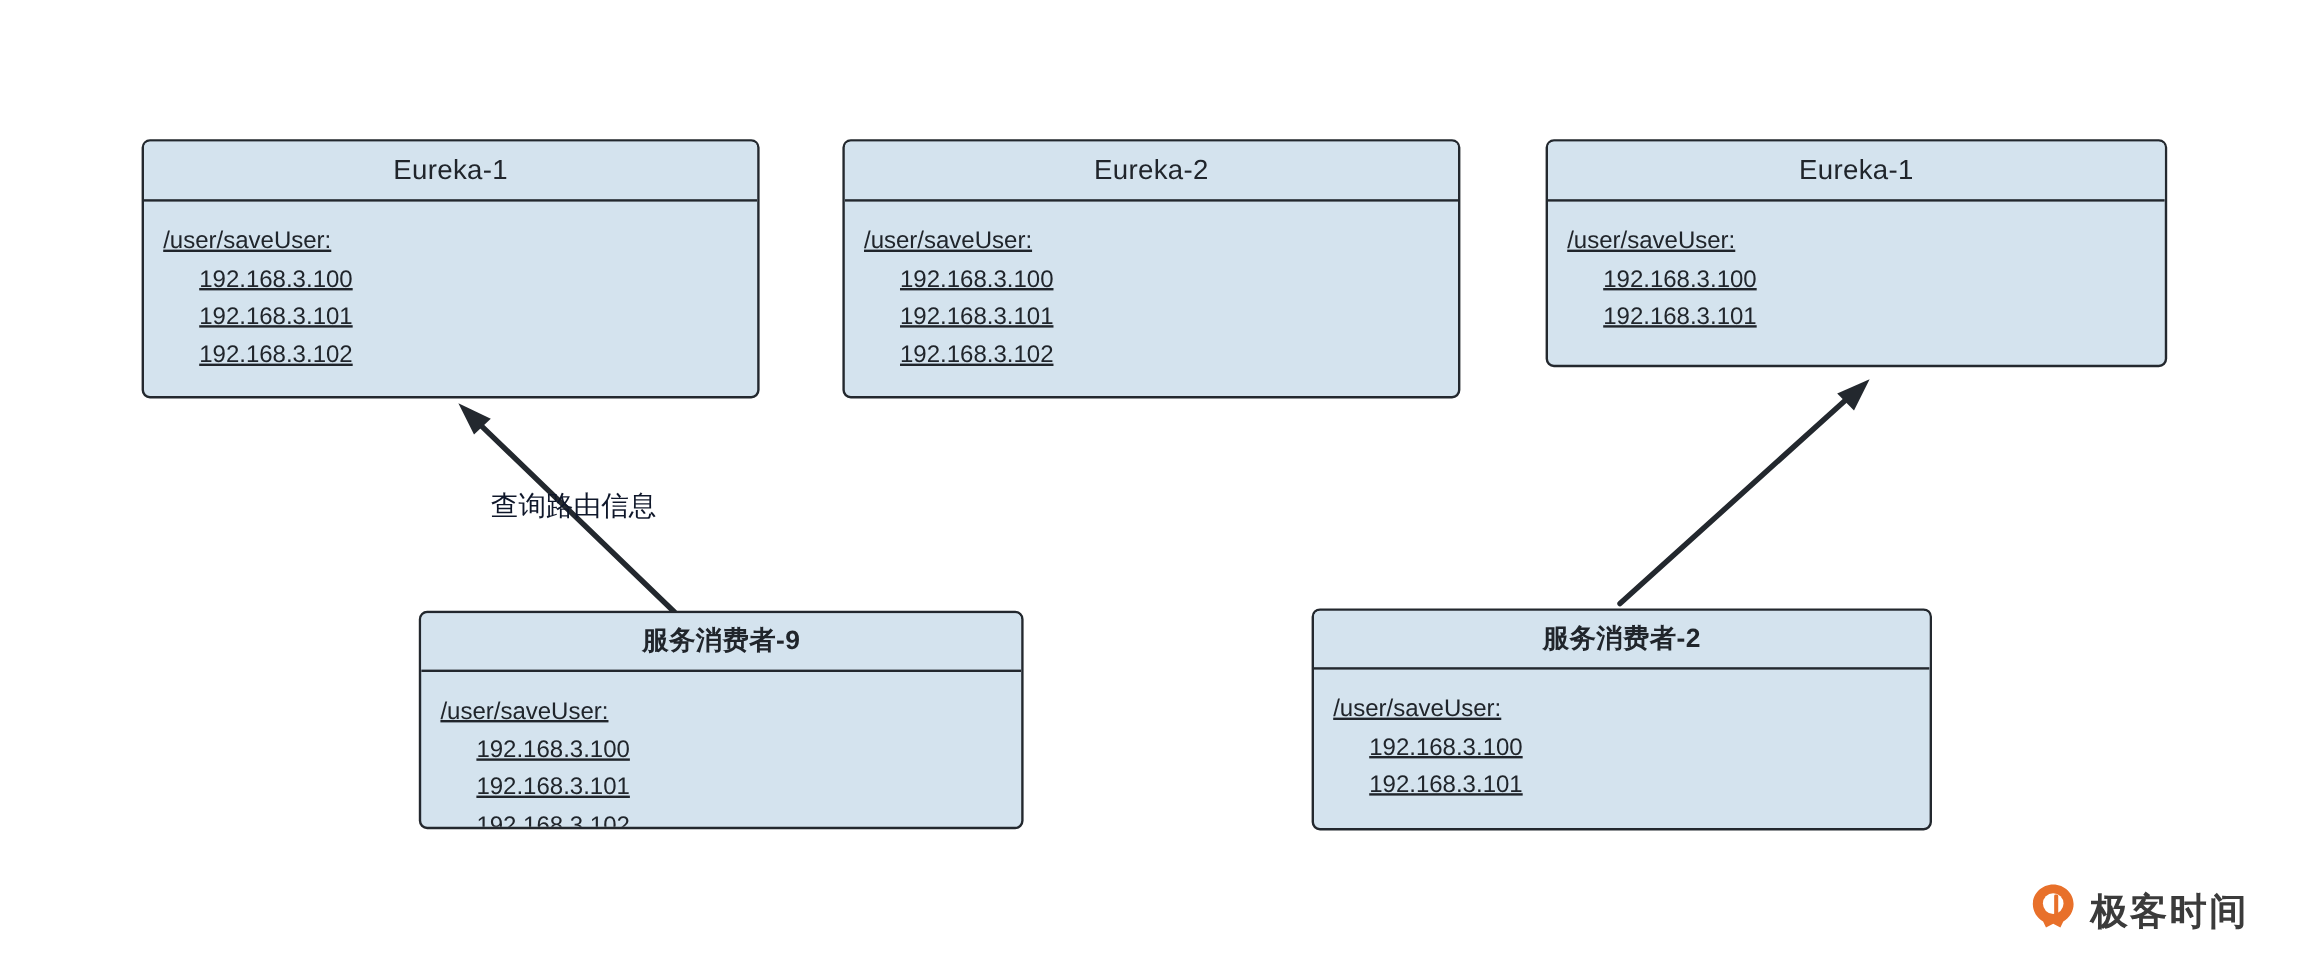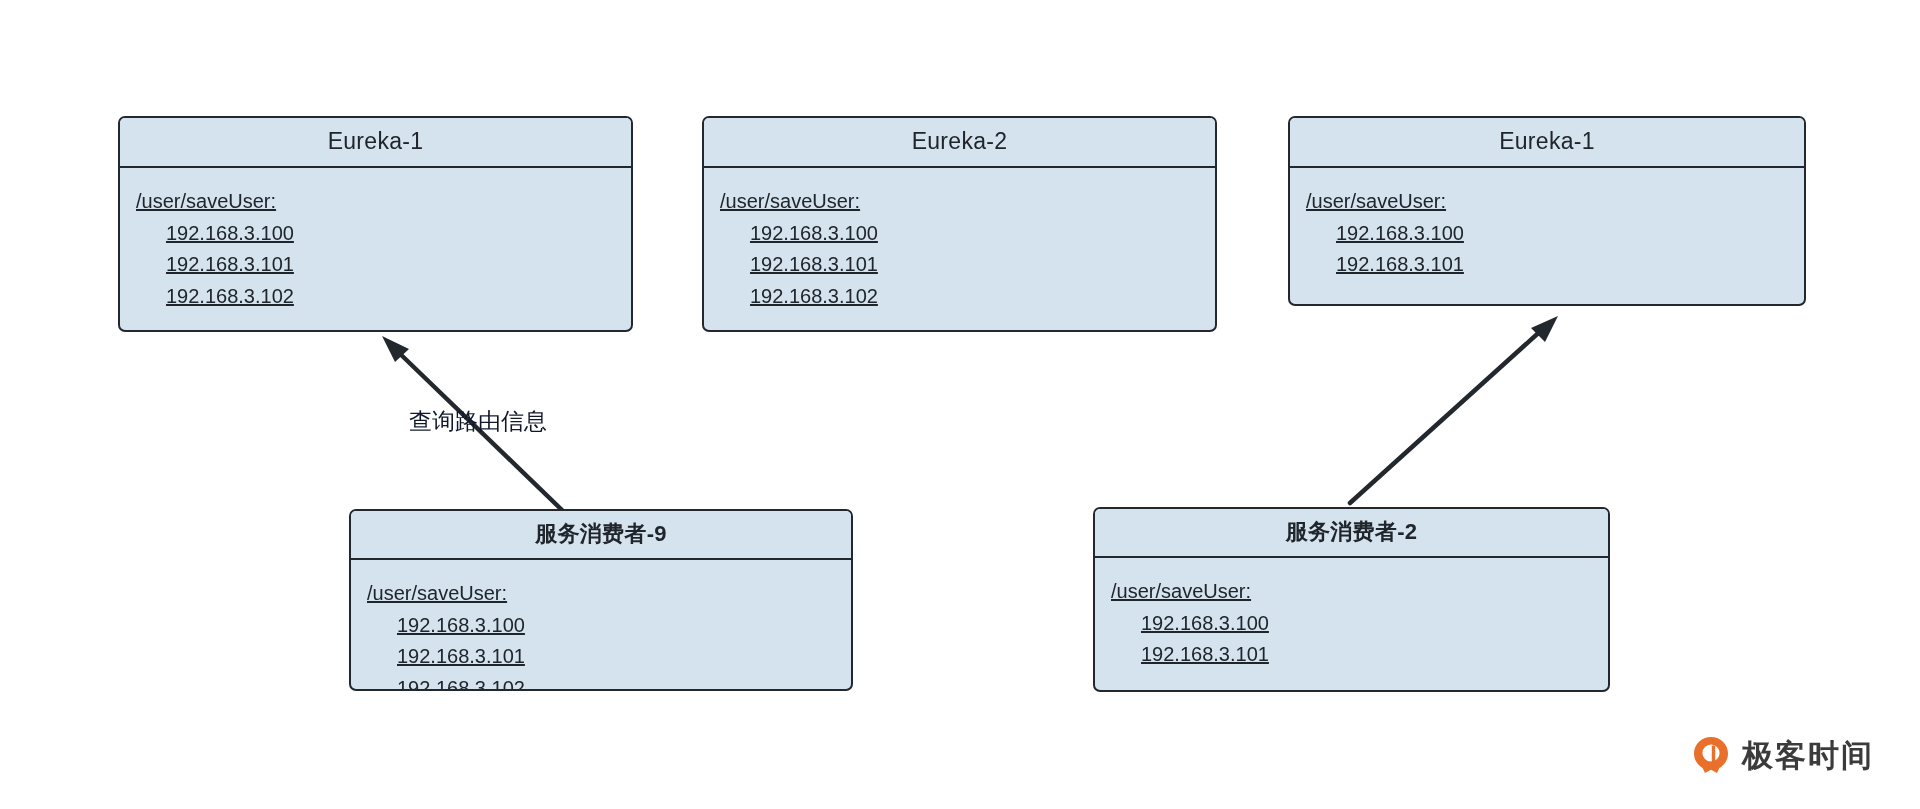--- a/index.html
+++ b/index.html
@@ -81,21 +81,21 @@
     color: #0f172a;
     white-space: nowrap;
   }
 
   
   #watermark {
     position: absolute;
     right: 46px;
     bottom: 34px;
     display: flex;
-    align-items: center;
+    align-items: flex-end;
     gap: 11px;
   }
   .wm-mark {
     width: 40px;
     height: 40px;
     position: relative;
   }
   .wm-text {
     font-size: 31px;
     font-weight: bold;

